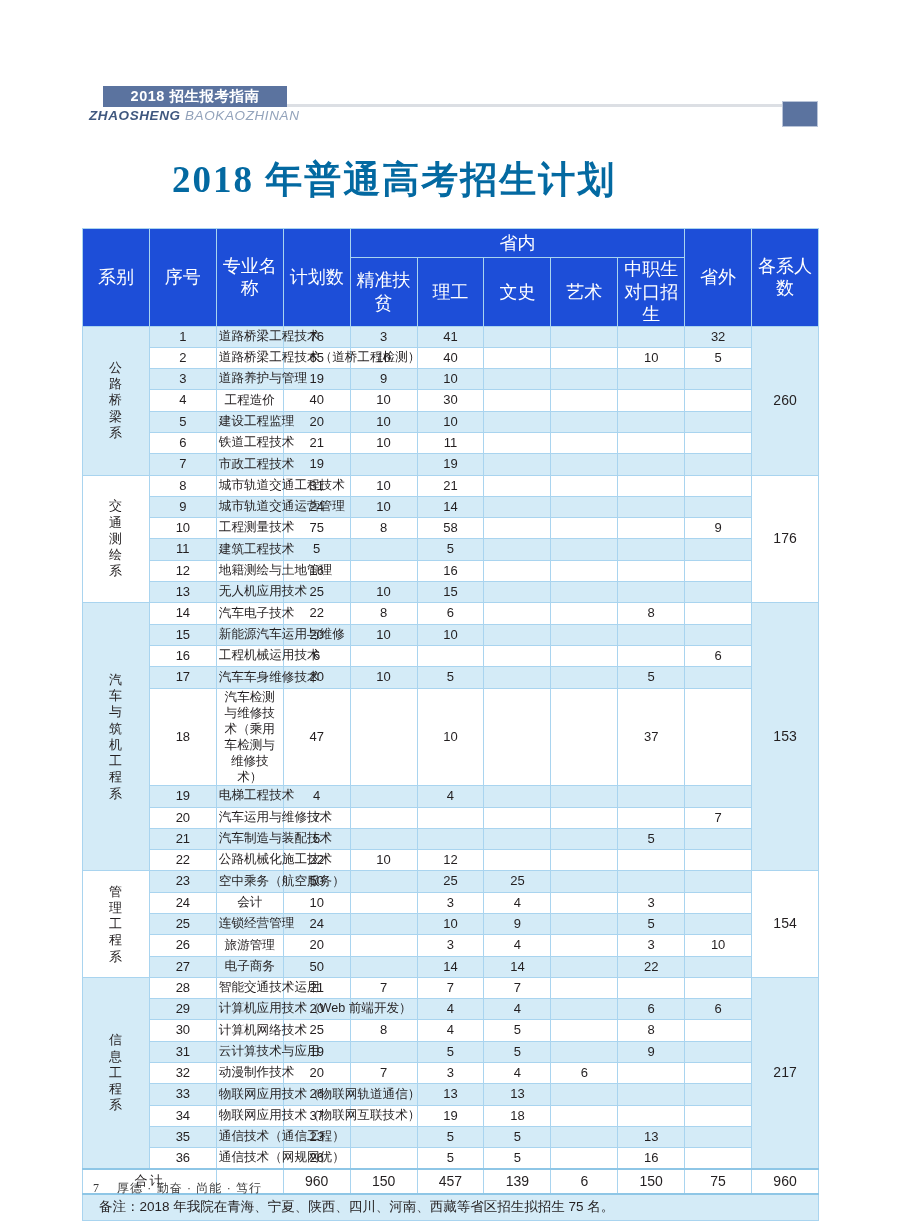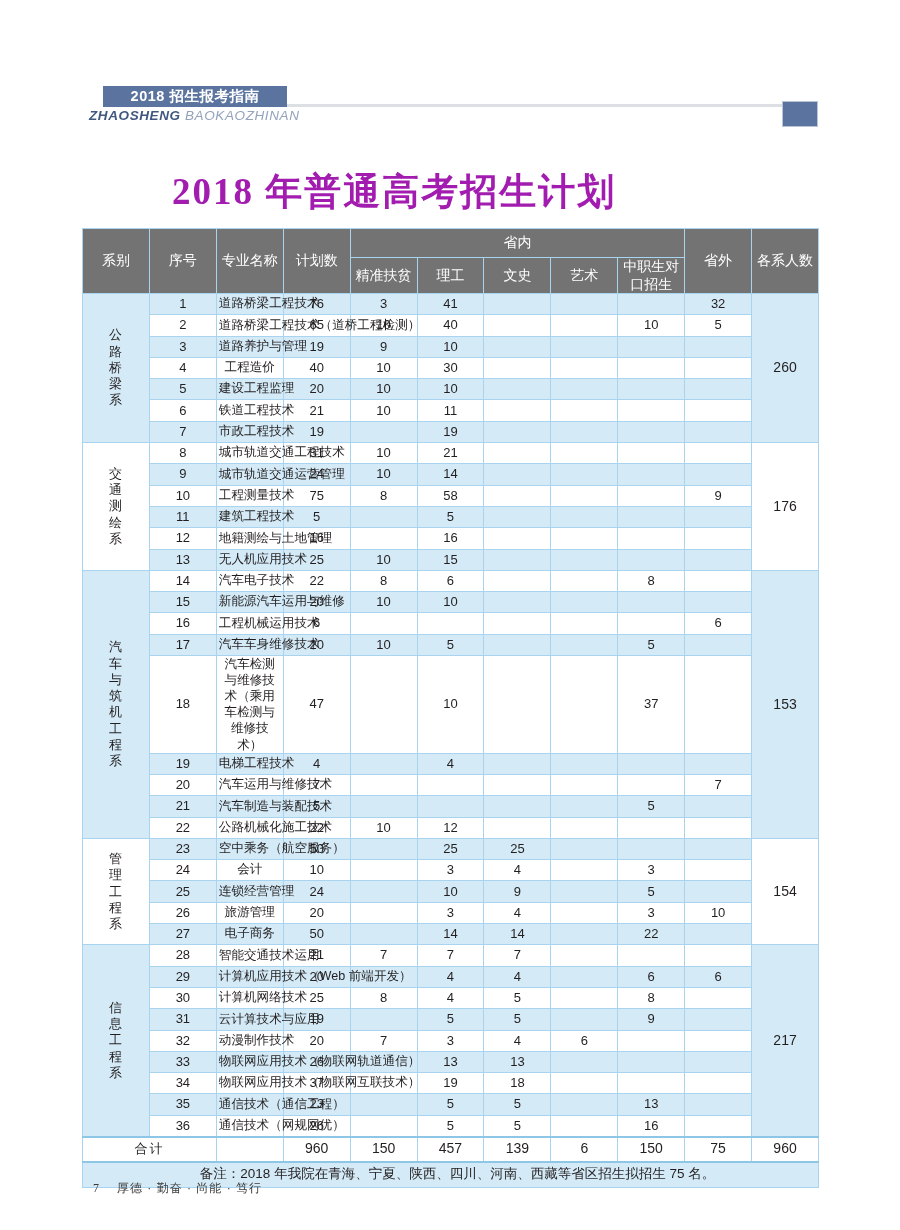--- a/index.html
+++ b/index.html
@@ -60,23 +60,22 @@
 
   
   .page-title {
     position: absolute;
     left: 0; top: 155px;
     width: 788px;
     text-align: center;
     font-family: "Liberation Serif", "DejaVu Serif", serif;
     font-size: 37px;
     font-weight: bold;
-    color: #a21caf;
+    color: #0369a1;
     letter-spacing: 2px;
-    margin-top: 12px;
   }
 
   
   .table-wrap {
     position: absolute;
     left: 82px; top: 228px;
     width: 737px;
   }
   table.plan {
     border-collapse: collapse;
@@ -87,24 +86,24 @@
   table.plan td, table.plan th {
     border: 1px solid #a9d4ef;
     padding: 0 2px;
     text-align: center;
     vertical-align: middle;
     font-weight: normal;
     line-height: 1.25;
   }
   
   thead th {
-    background: #737373;
+    background: #1d4ed8;
     color: #ffffff;
     border: 1px solid #7f9cb6;
-    font-size: 14px;
+    font-size: 18px;
     height: 29px;
   }
   thead th.tall { height: 58px; }
 
   
   tbody td { height: 21.3px; }
   tbody tr.r-blue td { background: #d4ebf7; }
   tbody tr.r-white td { background: #ffffff; }
 
   td.dept {
@@ -145,21 +144,21 @@
     height: 25px;
     font-size: 14px;
     border-top: 2px solid #8ec6e6;
   }
   tr.grand td.gl { font-size: 13px; letter-spacing: 2px; }
 
   
   tr.note td {
     background: #d4ebf7;
     height: 26px;
-    text-align: center;
+    text-align: left;
     padding-left: 16px;
     font-size: 13.5px;
     border-top: 2px solid #8ec6e6;
   }
 
   
   .page-footer {
     position: absolute;
     left: 93px; top: 1180px;
     font-size: 12px;

